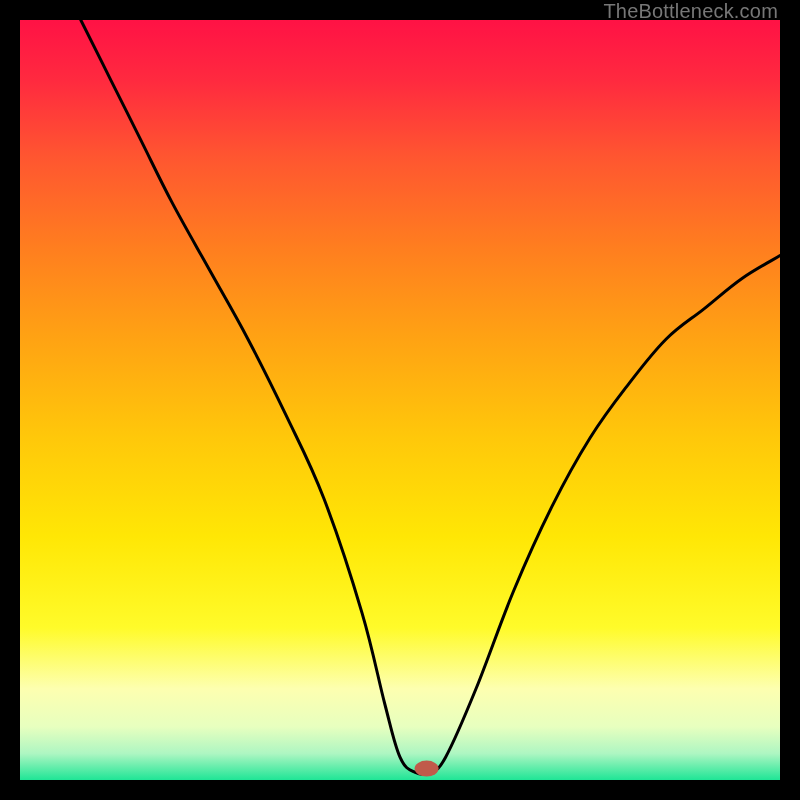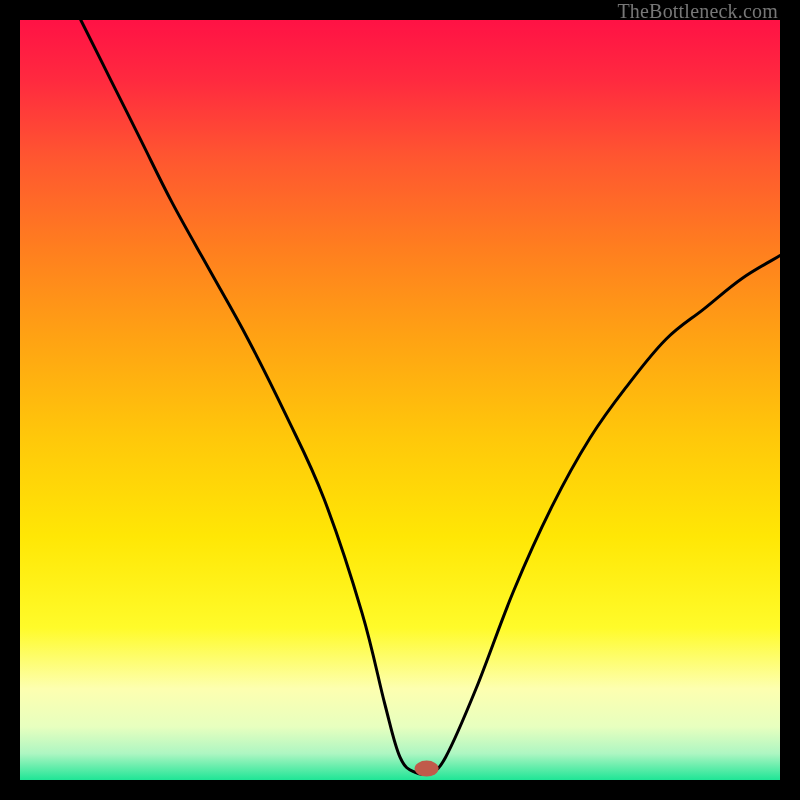--- a/index.html
+++ b/index.html
@@ -22,21 +22,21 @@
     position: absolute;
     left: 0;
     top: 0;
     width: 760px;
     height: 760px;
   }
   .watermark {
     position: absolute;
     top: 0px;
     right: 22px;
-    font-family: Liberation Serif, serif;
+    font-family: Liberation Sans, sans-serif;
     font-size: 20px;
     font-weight: 500;
     color: #777;
     letter-spacing: 0.2px;
   }
   svg {
     display: block;
   }
 </style>
 </head>

